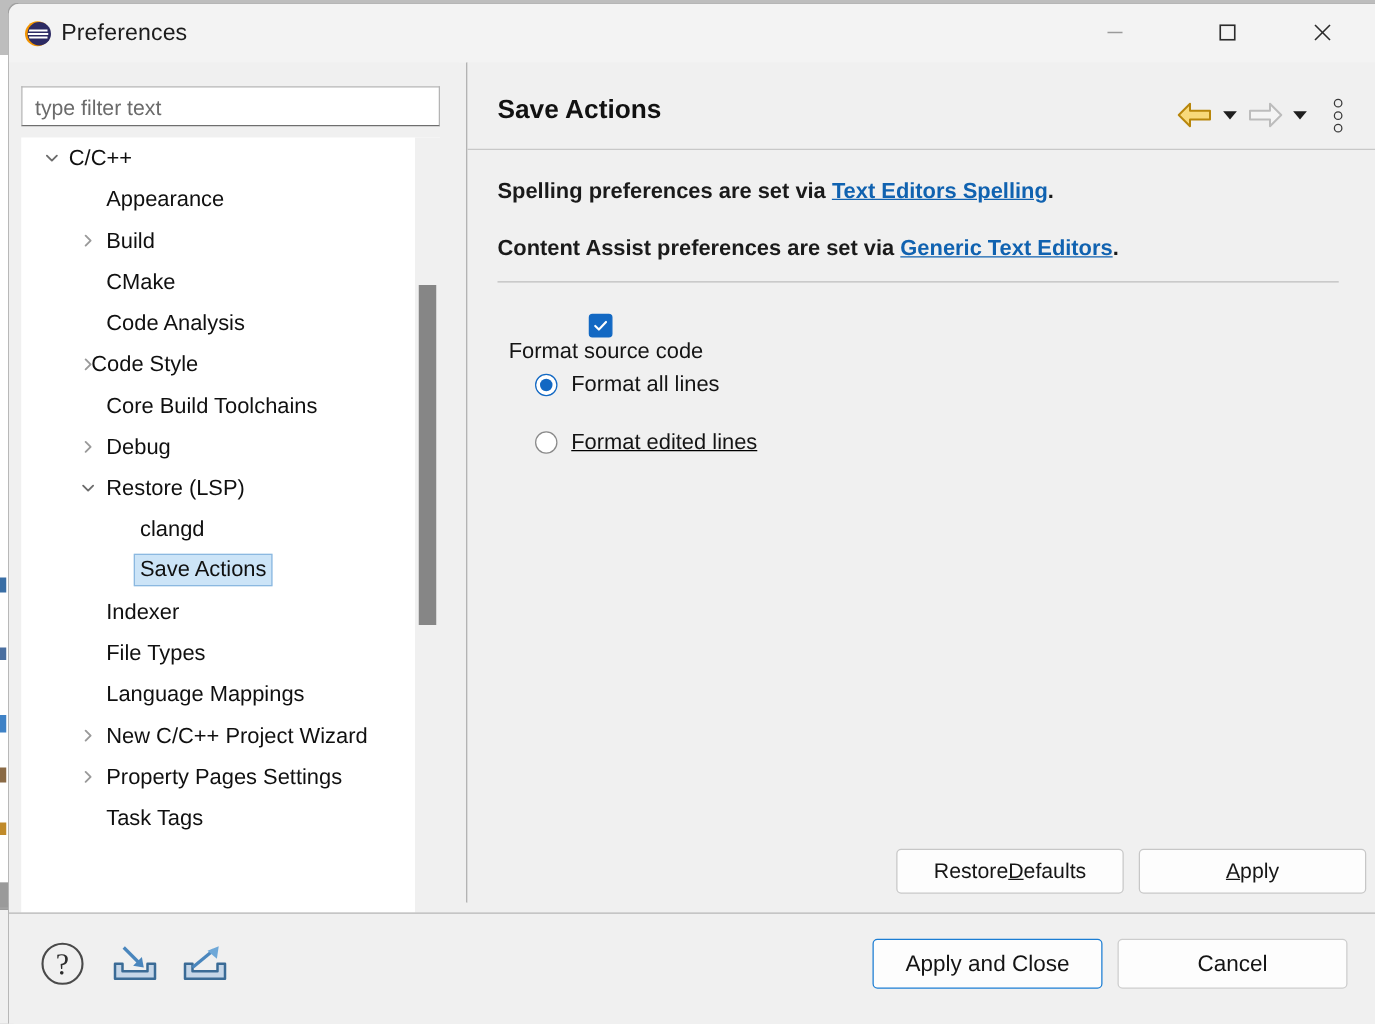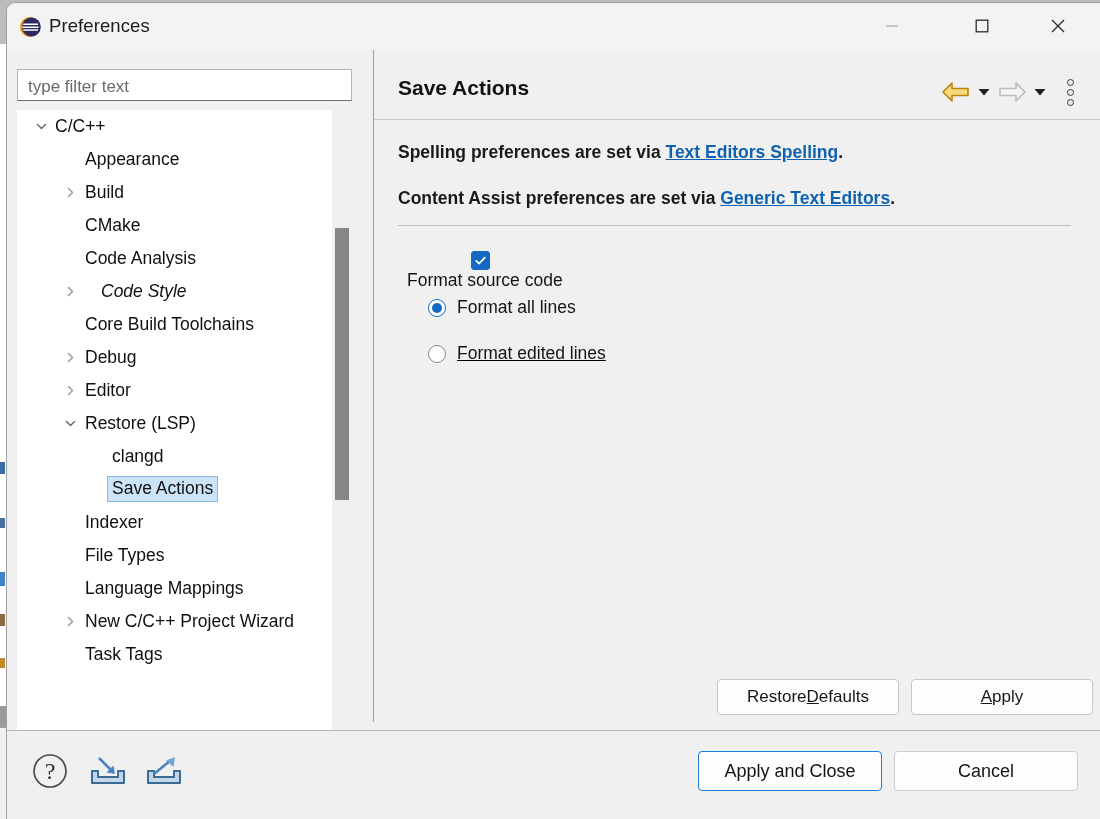--- a/index.html
+++ b/index.html
@@ -360,71 +360,71 @@
           </div>
           <div class="trow">
             <span class="tlabel" style="left: 68px;">Code Analysis</span>
           </div>
           <div class="trow">
             <span class="twist" style="left: 46px;">
               <svg width="13" height="13" viewBox="0 0 13 13">
                 <path d="M4.5 2.5 L8.5 6.5 L4.5 10.5" fill="none" stroke="#9a9a9a" stroke-width="1.5" stroke-linecap="round" stroke-linejoin="round"></path>
               </svg>
             </span>
-            <span class="tlabel" style="left: 84px; font-style: italic;">Code Style</span>
+            <span class="tlabel" style="left: 56px;">Code Style</span>
           </div>
           <div class="trow">
             <span class="tlabel" style="left: 68px;">Core Build Toolchains</span>
           </div>
           <div class="trow">
             <span class="twist" style="left: 46px;">
               <svg width="13" height="13" viewBox="0 0 13 13">
                 <path d="M4.5 2.5 L8.5 6.5 L4.5 10.5" fill="none" stroke="#9a9a9a" stroke-width="1.5" stroke-linecap="round" stroke-linejoin="round"></path>
               </svg>
             </span>
             <span class="tlabel" style="left: 68px;">Debug</span>
           </div>
           <div class="trow">
             <span class="twist" style="left: 46px;">
               <svg width="13" height="13" viewBox="0 0 13 13">
+                <path d="M2.5 4.5 L6.5 8.5 L10.5 4.5" fill="none" stroke="#6d6d6d" stroke-width="1.5" stroke-linecap="round" stroke-linejoin="round"></path>
+              </svg>
+            </span>
+            <span class="tlabel" style="left: 68px;">Restore (LSP)</span>
+          </div>
+          <div class="trow">
+            <span class="tlabel" style="left: 95px;">clangd</span>
+          </div>
+          <div class="trow">
+            <span class="tlabel sel" style="left: 95px;">Save Actions</span>
+          </div>
+          <div class="trow">
+            <span class="tlabel" style="left: 68px;">Indexer</span>
+          </div>
+          <div class="trow">
+            <span class="tlabel" style="left: 68px;">File Types</span>
+          </div>
+          <div class="trow">
+            <span class="tlabel" style="left: 68px;">Language Mappings</span>
+          </div>
+          <div class="trow">
+            <span class="twist" style="left: 46px;">
+              <svg width="13" height="13" viewBox="0 0 13 13">
                 <path d="M4.5 2.5 L8.5 6.5 L4.5 10.5" fill="none" stroke="#9a9a9a" stroke-width="1.5" stroke-linecap="round" stroke-linejoin="round"></path>
               </svg>
             </span>
-            <span class="tlabel" style="left: 68px;">Editor</span>
+            <span class="tlabel" style="left: 68px;">New C/C++ Project Wizard</span>
           </div>
           <div class="trow">
             <span class="twist" style="left: 46px;">
               <svg width="13" height="13" viewBox="0 0 13 13">
-                <path d="M2.5 4.5 L6.5 8.5 L10.5 4.5" fill="none" stroke="#6d6d6d" stroke-width="1.5" stroke-linecap="round" stroke-linejoin="round"></path>
-              </svg>
-            </span>
-            <span class="tlabel" style="left: 68px;">Restore (LSP)</span>
-          </div>
-          <div class="trow">
-            <span class="tlabel" style="left: 95px;">clangd</span>
-          </div>
-          <div class="trow">
-            <span class="tlabel sel" style="left: 95px;">Save Actions</span>
-          </div>
-          <div class="trow">
-            <span class="tlabel" style="left: 68px;">Indexer</span>
-          </div>
-          <div class="trow">
-            <span class="tlabel" style="left: 68px;">File Types</span>
-          </div>
-          <div class="trow">
-            <span class="tlabel" style="left: 68px;">Language Mappings</span>
-          </div>
-          <div class="trow">
-            <span class="twist" style="left: 46px;">
-              <svg width="13" height="13" viewBox="0 0 13 13">
                 <path d="M4.5 2.5 L8.5 6.5 L4.5 10.5" fill="none" stroke="#9a9a9a" stroke-width="1.5" stroke-linecap="round" stroke-linejoin="round"></path>
               </svg>
             </span>
-            <span class="tlabel" style="left: 68px;">New C/C++ Project Wizard</span>
+            <span class="tlabel" style="left: 68px;">Property Pages Settings</span>
           </div>
           <div class="trow">
             <span class="tlabel" style="left: 68px;">Task Tags</span>
           </div>
         </div>
     </div>
 
     <div id="vscroll-track"></div>
     <div id="vscroll-thumb"></div>
     <div id="hscroll-track"></div>

